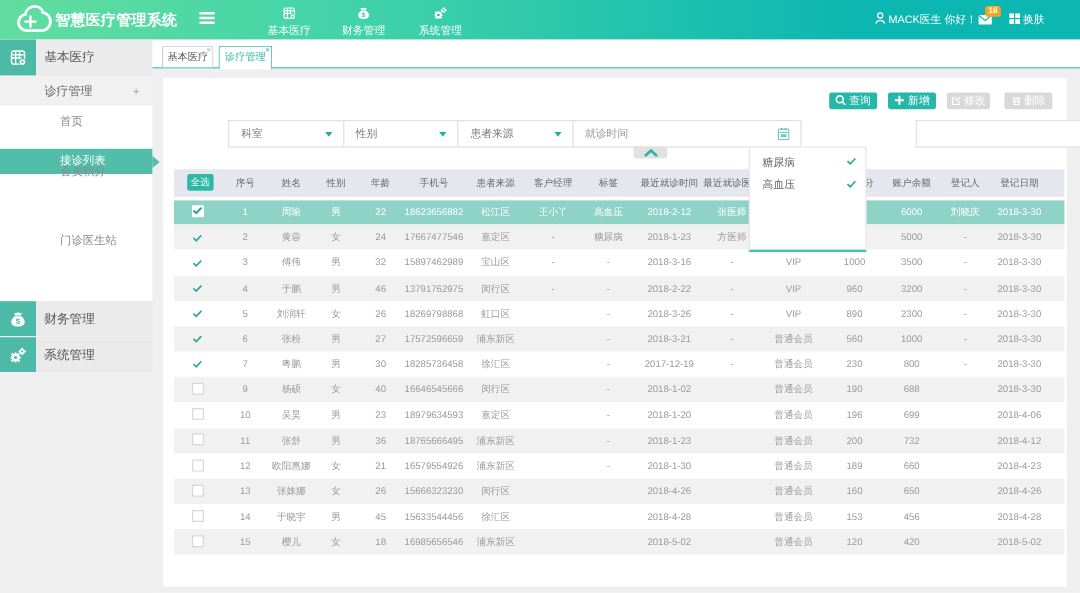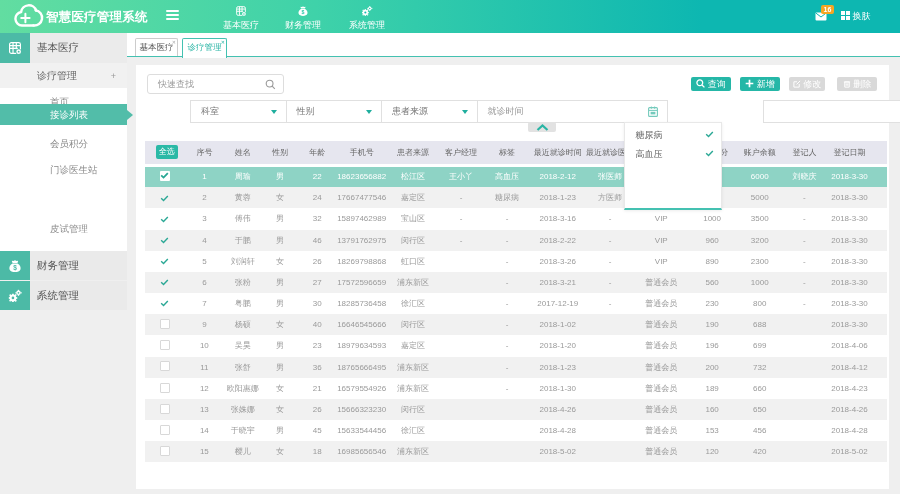--- a/index.html
+++ b/index.html
@@ -154,20 +154,29 @@
 <rect x="11" y="1.4" width="1.4" height="1.2"></rect>
               <rect x="11" y="6.6" width="1.4" height="1.2"></rect>
 <rect x="8.5" y="3.9" width="1.2" height="1.4"></rect>
               <rect x="13.9" y="3.9" width="1.2" height="1.4"></rect>
             </g>
 </g>
         </svg></div>
       <span class="lbl">系统管理</span>
     </div>
 
+  <div class="tright" style="left:729px">
+    <svg width="9" height="10" viewBox="0 0 9 10" style="vertical-align:-1px">
+        <g fill="none" stroke="#fff" stroke-width="1.1">
+      <circle cx="4.5" cy="2.9" r="2.1"></circle>
+          <path d="M0.8 9.6 A3.9 3.9 0 0 1 8.2 9.6"></path>
+        </g>
+      </svg>
+    MACK医生 你好！
+  </div>
   <div class="tright" style="left:815px">
     <svg width="12" height="9" viewBox="0 0 12 9" style="vertical-align:-1px;margin-top:12px">
       <rect x="0.5" y="0.5" width="11" height="8" rx="1" fill="#fff"></rect>
       <path d="M0.8 1 L6 5 L11.2 1" fill="none" stroke="#0db7b1" stroke-width="1"></path>
       </svg>
   </div>
   <div id="badge">16</div>
   <div class="tright" style="left:841px">
     <svg width="9" height="9" viewBox="0 0 9 9" style="vertical-align:-1px">
         <g fill="#fff">
@@ -199,24 +208,23 @@
         <span>基本医疗</span>
         <span class="arr">▾</span>
       </span>
   </div>
   <div id="sub1">
       <span class="t">诊疗管理</span>
       <span class="p">+</span>
     </div>
   <div id="menuwrap">
     <div class="mi" style="top:2.5px">首页</div>
-<div class="mi active" style="top:16px">接诊列表<span class="tip"></span></div>
+<div class="mi active" style="top:36px">接诊列表<span class="tip"></span></div>
 <div class="mi" style="top:44.9px">会员积分</div>
-<div class="mi" style="top:71px">门诊医生站</div>
-<div class="mi" style="top:129.7px">皮试管理</div>
+<div class="mi" style="top:102px">门诊医生站</div>
   </div>
   <div class="srow" style="top:218px; height:29px">
     <span class="isq">
         <svg width="15" height="15" viewBox="0 0 16 16">
 <path d="M5.4 4.8 L4.7 2.9 Q4.5 2.4 5 2.3 L6.2 2.6 L8 1.9 L9.8 2.6 L11 2.3 Q11.5 2.4 11.3 2.9 L10.6 4.8 Z" fill="#fff"></path>
 <path d="M5.2 5.4 C2.6 7 1.4 9.8 2.2 11.8 C3 13.8 5.3 14.5 8 14.5 C10.7 14.5 13 13.8 13.8 11.8 C14.6 9.8 13.4 7 10.8 5.4 Z" fill="#fff"></path>
 <text x="8" y="12" font-size="7" font-weight="bold" fill="#4cbaa6" text-anchor="middle" font-family="Liberation Sans">$</text>
         </svg>
       </span>
     <span class="slbl" style="background:#eaeaea">
@@ -258,26 +266,20 @@
       </span>
   </div>
 </div>
 
 <div id="tabbar">
   <div class="tab" style="left:8px; width:41px">基本医疗<span class="x">✕</span></div>
   <div class="tab" id="tab2" style="left:55px; width:43px">诊疗管理<span class="x">✕</span></div>
 </div>
 
 <div id="panel">
-  <div id="qsearch"><span>快速查找</span>
-    <svg width="11" height="11" viewBox="0 0 11 11" style="position:absolute;left:117px;top:4px">
-      <circle cx="4.6" cy="4.6" r="3.4" fill="none" stroke="#999" stroke-width="1.1"></circle>
-      <path d="M7.2 7.2 L9.8 9.8" stroke="#999" stroke-width="1.1"></path>
-      </svg>
-  </div>
 
   <div class="btn" style="left:555px;width:40px;background:#25b7a7">
     <svg width="9" height="9" viewBox="0 0 9 9" style="vertical-align:-1px">
       <circle cx="3.8" cy="3.8" r="2.9" fill="none" stroke="#fff" stroke-width="1.3"></circle>
       <path d="M6 6 L8.4 8.4" stroke="#fff" stroke-width="1.3"></path>
       </svg> 查询</div>
   <div class="btn" style="left:604px;width:40px;background:#25b7a7">
     <svg width="9" height="9" viewBox="0 0 9 9" style="vertical-align:-1px">
       <path d="M4.5 0.7 V8.3 M0.7 4.5 H8.3" stroke="#fff" stroke-width="1.7"></path>
       </svg> 新增</div>

